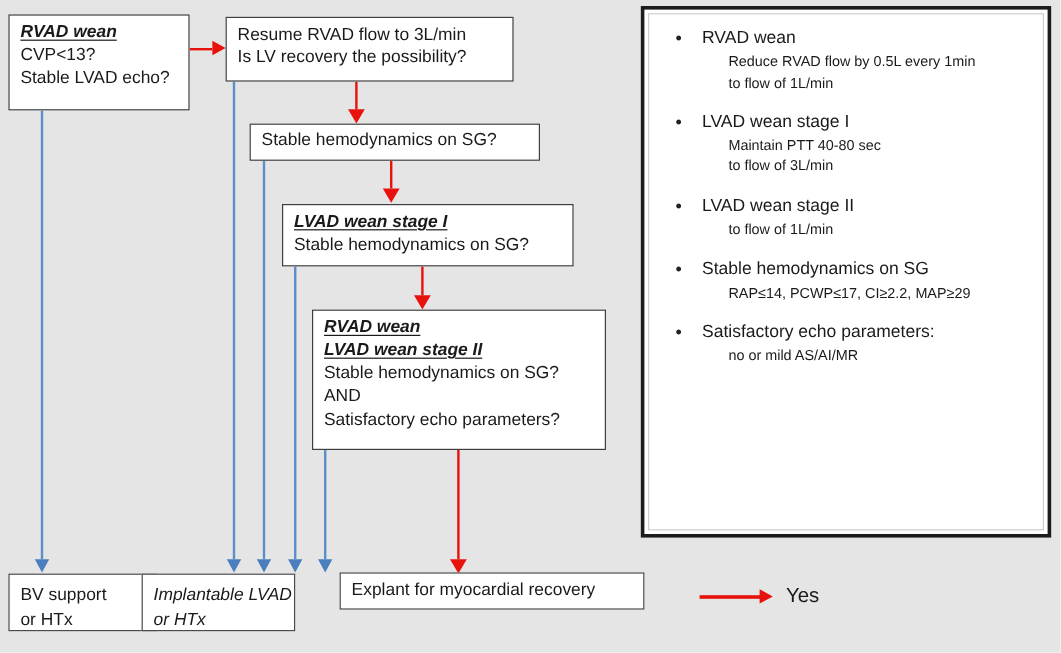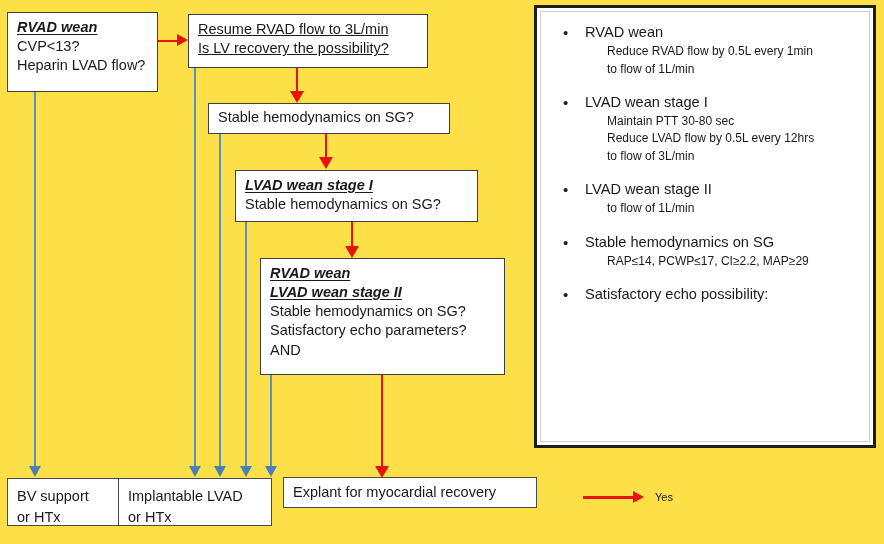--- a/index.html
+++ b/index.html
@@ -4,21 +4,21 @@
 <style>
   html, body {
     margin: 0;
     padding: 0;
     background: #ffffff;
   }
   #canvas {
     position: relative;
     width: 884px;
     height: 544px;
-    background: #fde047;
+    background: #e5e5e5;
     font-family: "Liberation Sans", sans-serif;
     overflow: hidden;
     color: #1a1a1a;
   }
 
   
   .node {
     position: absolute;
     box-sizing: border-box;
     border: 1.6px solid #3f3f3f;
@@ -134,21 +134,21 @@
   .legend-line { position: relative; width: 62px; height: 12px; }
   .legend-line .bar {
     position: absolute;
     top: 5px;
     left: 0;
     width: 52px;
     height: 2.6px;
   }
   .legend-line .tip { position: absolute; top: 0; left: 50px; }
   .legend-label {
-    font-size: 11px;
+    font-size: 17px;
     margin-left: 10px;
     color: #1a1a1a;
   }
 </style>
 </head>
 <body>
 
 <div id="canvas">
 
   <div class="hline red" style="left:158px; top:40px; width:19px;"></div>
@@ -177,51 +177,51 @@
 
   <div class="vline blue" style="left:245px; top:222px; height:244px;"></div>
   <div class="arrowhead ah-down-blue" style="left:239.5px; top:466px;"></div>
 
   <div class="vline blue" style="left:270px; top:375px; height:91px;"></div>
   <div class="arrowhead ah-down-blue" style="left:264.5px; top:466px;"></div>
 
   <div class="node" style="left:7px; top:12px; width:151px; height:80px;">
     <span class="ln"><span class="hd">RVAD wean</span></span>
     <span class="ln">CVP&lt;13?</span>
-    <span class="ln">Heparin LVAD flow?</span>
-  </div>
-
-  <div class="node" style="left:188px; top:14px; width:240px; height:54px;text-decoration:underline;">
+    <span class="ln">Stable LVAD echo?</span>
+  </div>
+
+  <div class="node" style="left:188px; top:14px; width:240px; height:54px;">
     <span class="ln">Resume RVAD flow to 3L/min</span>
     <span class="ln">Is LV recovery the possibility?</span>
   </div>
 
   <div class="node" style="left:208px; top:103px; width:242px; height:31px; padding-top:4px;">
     <span class="ln">Stable hemodynamics on SG?</span>
   </div>
 
   <div class="node" style="left:235px; top:170px; width:243px; height:52px;">
     <span class="ln"><span class="hd">LVAD wean stage I</span></span>
     <span class="ln">Stable hemodynamics on SG?</span>
   </div>
 
   <div class="node" style="left:260px; top:258px; width:245px; height:117px;">
     <span class="ln"><span class="hd">RVAD wean</span></span>
     <span class="ln"><span class="hd">LVAD wean stage II</span></span>
     <span class="ln">Stable hemodynamics on SG?</span>
+    <span class="ln">AND</span>
     <span class="ln">Satisfactory echo parameters?</span>
-    <span class="ln">AND</span>
   </div>
 
   <div class="terminal" style="left:7px; top:478px; width:124px; height:48px;">
     <span class="ln">BV support</span>
     <span class="ln">or HTx</span>
   </div>
 
-  <div class="terminal" style="left:118px; top:478px; width:154px; height:48px;">
+  <div class="terminal" style="left:118px; top:478px; width:128px; height:48px;font-style:italic;">
     <span class="ln">Implantable LVAD</span>
     <span class="ln">or HTx</span>
   </div>
 
   <div class="terminal" style="left:283px; top:477px; width:254px; height:31px; padding-top:4px;">
     <span class="ln">Explant for myocardial recovery</span>
   </div>
 
   <div id="defs-panel">
     <div id="defs-inner">
@@ -229,40 +229,40 @@
       <div class="def-group">
         <span class="def-bullet">•</span>
         <div class="def-title">RVAD wean</div>
         <div class="def-sub">Reduce RVAD flow by 0.5L every 1min</div>
         <div class="def-sub">to flow of 1L/min</div>
       </div>
 
       <div class="def-group">
         <span class="def-bullet">•</span>
         <div class="def-title">LVAD wean stage I</div>
-        <div class="def-sub">Maintain PTT 30-80 sec</div>
-        <div class="def-sub">Reduce LVAD flow by 0.5L every 12hrs</div>
+        <div class="def-sub">Maintain PTT 40-80 sec</div>
         <div class="def-sub">to flow of 3L/min</div>
       </div>
 
       <div class="def-group">
         <span class="def-bullet">•</span>
         <div class="def-title">LVAD wean stage II</div>
         <div class="def-sub">to flow of 1L/min</div>
       </div>
 
       <div class="def-group">
         <span class="def-bullet">•</span>
         <div class="def-title">Stable hemodynamics on SG</div>
         <div class="def-sub">RAP≤14, PCWP≤17, CI≥2.2, MAP≥29</div>
       </div>
 
       <div class="def-group">
         <span class="def-bullet">•</span>
-        <div class="def-title">Satisfactory echo possibility:</div>
+        <div class="def-title">Satisfactory echo parameters:</div>
+        <div class="def-sub">no or mild AS/AI/MR</div>
       </div>
 
     </div>
   </div>
 
   <div id="legend">
     <div class="legend-row">
       <span class="legend-line">
         <span class="bar red"></span>
         <span class="tip arrowhead ah-right-red" style="position:absolute; top:0px;"></span>

